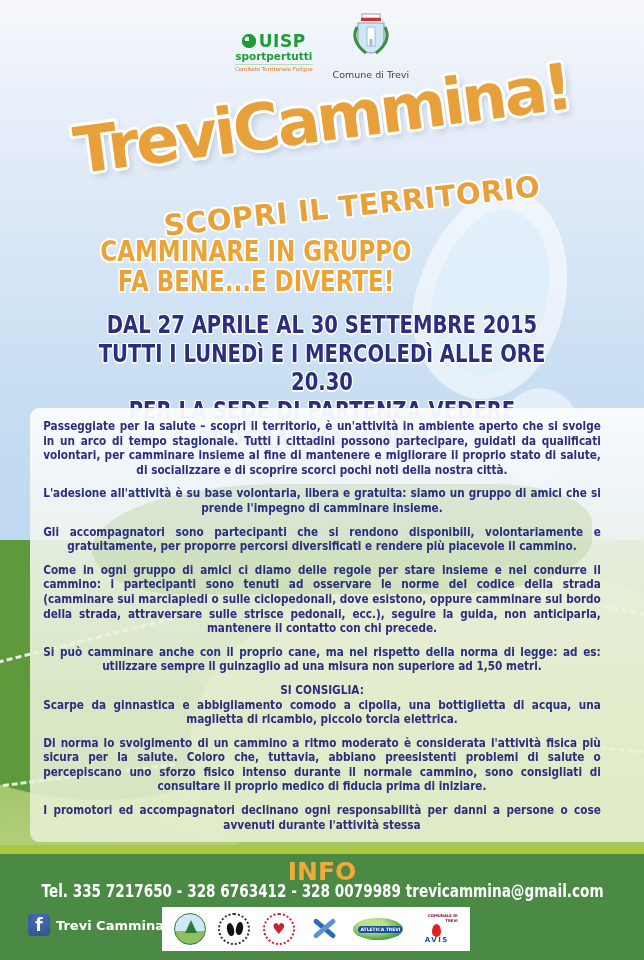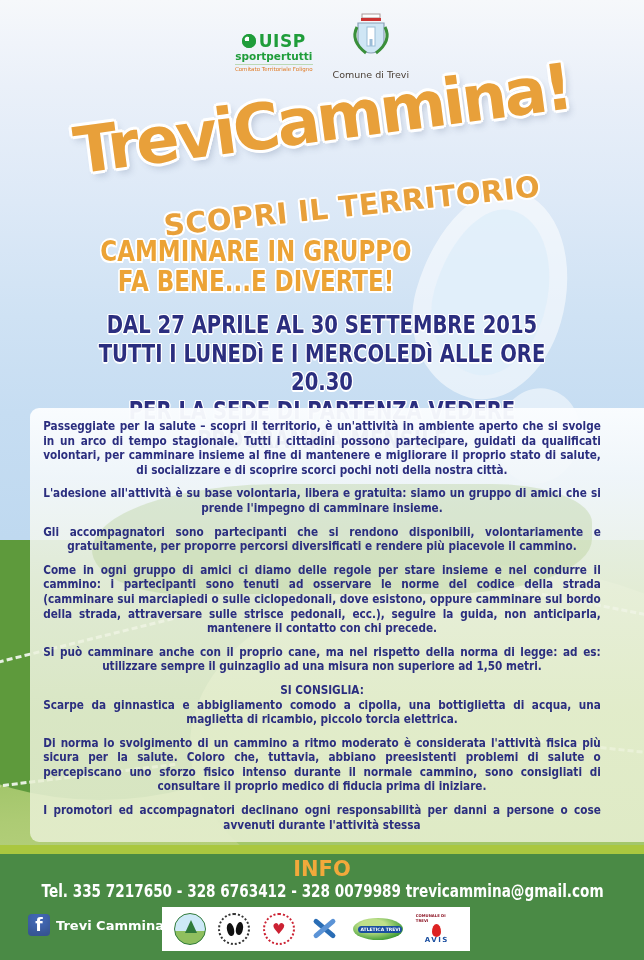--- a/index.html
+++ b/index.html
@@ -62,21 +62,21 @@
   .skyline{position:absolute;left:10%;top:76px;width:80%;height:110px;background:rgba(168,198,130,.30);
     border-radius:38% 20% 30% 18%/60% 35% 50% 40%;}
   .panel-scale{position:relative;width:712px;margin-left:-64px;transform:scaleX(.82);transform-origin:center;
     padding:11px 16px;box-sizing:border-box;}
   .panel-scale p{margin:0 0 9px 0;font-size:12.8px;line-height:14.6px;font-weight:bold;color:var(--navy);
     text-align:justify;text-align-last:center;letter-spacing:0;}
   .advice-heading{margin:0;font-size:12.8px;line-height:14.6px;font-weight:bold;color:var(--navy);text-align:center;}
   
   .lime-bar{position:absolute;left:0;right:0;top:845px;height:9px;background:var(--lime-bar);}
   .info-band{position:absolute;left:0;right:0;top:854px;height:106px;background:var(--green-band);}
-  .info-heading{position:absolute;top:3px;left:0;right:0;text-align:center;font-size:21px;font-weight:bold;color:var(--info-orange);}
+  .info-heading{position:absolute;top:3px;left:0;right:0;text-align:center;font-size:25px;font-weight:bold;color:var(--info-orange);}
   .info-contacts{position:absolute;top:27px;left:0;width:125%;margin-left:-12.5%;text-align:center;font-size:17px;
     font-weight:bold;color:#fff;transform:scaleX(.8);transform-origin:center;}
   
   .fb-badge{position:absolute;left:28px;top:60px;display:flex;align-items:center;gap:6px;}
   .fb-icon{width:22px;height:22px;border-radius:4px;background:var(--facebook-blue);color:#fff;font-weight:bold;
     font-size:17px;text-align:center;line-height:22px;box-shadow:inset 0 -6px 8px rgba(0,0,0,.2);}
   .fb-label{font-size:13px;font-weight:bold;color:#fff;}
   .partner-box{position:absolute;left:162px;top:53px;width:308px;height:44px;background:#fff;
     display:flex;align-items:center;justify-content:space-around;padding:0 6px;box-sizing:border-box;}
   .pl{position:relative;display:flex;flex-direction:column;align-items:center;justify-content:center;}
@@ -88,21 +88,21 @@
   .foot.f1{left:7px;top:8px;transform:rotate(-12deg);}
   .foot.f2{left:16px;top:7px;transform:rotate(10deg);}
   .heart-circ{border:2px dotted #c23;background:#fff;color:#c23;font-size:15px;text-align:center;line-height:28px;}
   .dragonfly{width:34px;height:32px;position:relative;}
   .wing{position:absolute;left:4px;top:13px;width:27px;height:5px;background:#2a6db5;border-radius:3px;}
   .wing.w1{transform:rotate(40deg);}
   .wing.w2{transform:rotate(-40deg);background:#5b93d6;}
   .atl{width:50px;height:22px;background:radial-gradient(ellipse at 40% 35%,#bfe08a 0 30%,#3f9b35 75%);border-radius:50%;position:relative;}
   .atl-label{position:absolute;right:1px;top:8px;background:#1b4fa0;color:#fff;font-size:4.5px;font-weight:bold;
     padding:1px 2px;border-radius:4px;white-space:nowrap;}
-  .avis{width:42px;text-align:left;}
+  .avis{width:42px;text-align:right;}
   .avis-sub{font-size:3.8px;font-weight:bold;color:#8a1020;line-height:1.1;}
   .avis-fig{width:9px;height:13px;margin:1px auto 0;background:#d22;border-radius:50% 50% 50% 50%/62% 62% 38% 38%;}
   .avis-name{font-size:7px;font-weight:bold;color:#1b4fa0;letter-spacing:1.5px;line-height:1;}
 </style>
 </head>
 <body>
 
 <div class="poster">
 
   <div class="hills">

